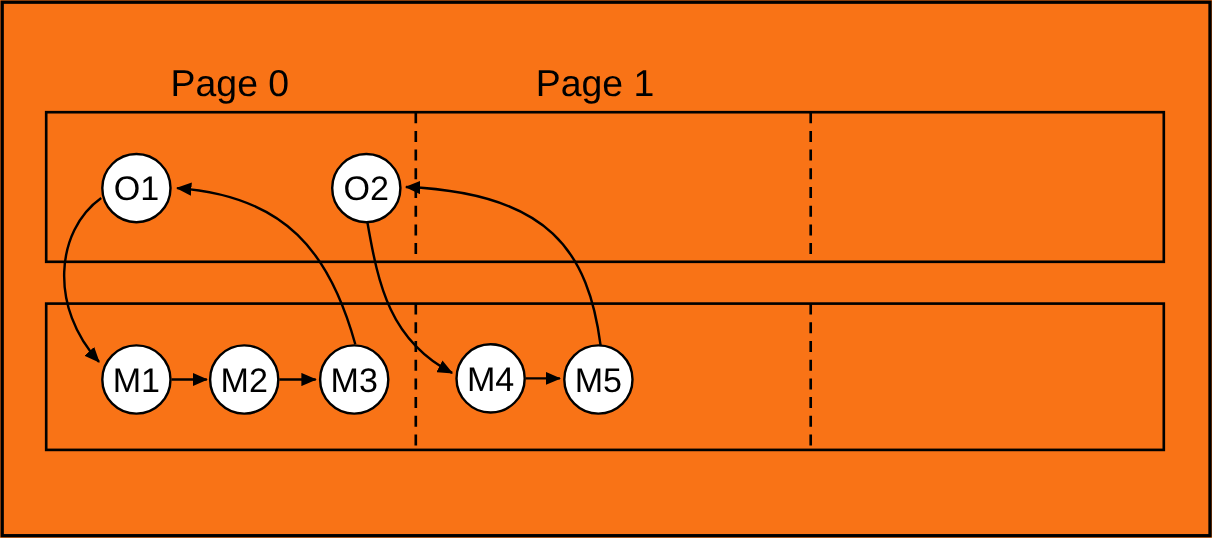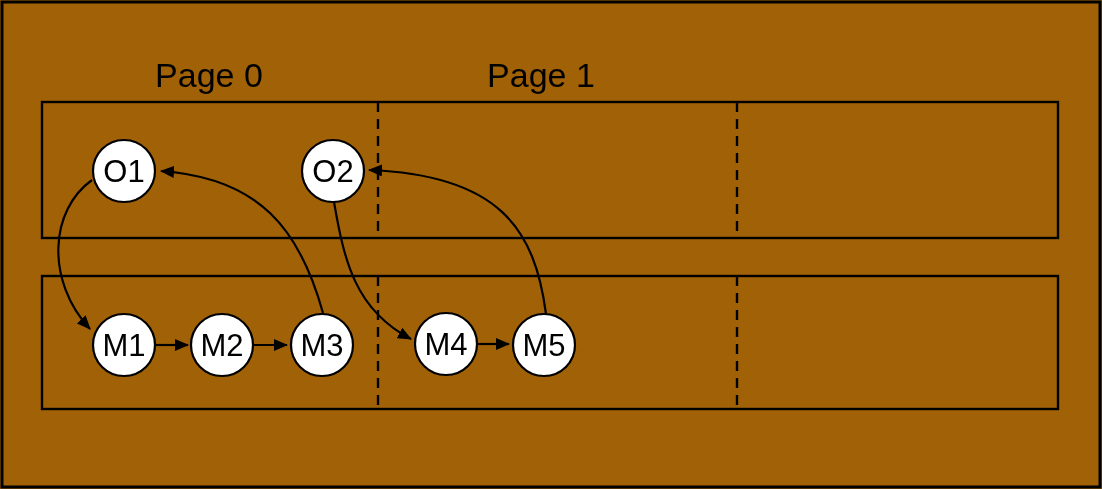--- a/index.html
+++ b/index.html
@@ -4,21 +4,21 @@
 <style>
   html, body {
     margin: 0;
     padding: 0;
     background: #ffffff;
   }
   .canvas {
     position: relative;
     width: 1102px;
     height: 489px;
-    background: #a16207;
+    background: #f97316;
     font-family: "Liberation Sans", "DejaVu Sans", sans-serif;
   }
   svg text {
     font-family: "Liberation Sans", "DejaVu Sans", sans-serif;
     fill: #000000;
   }
   .page-label {
     font-size: 34px;
   }
   .node-label {

